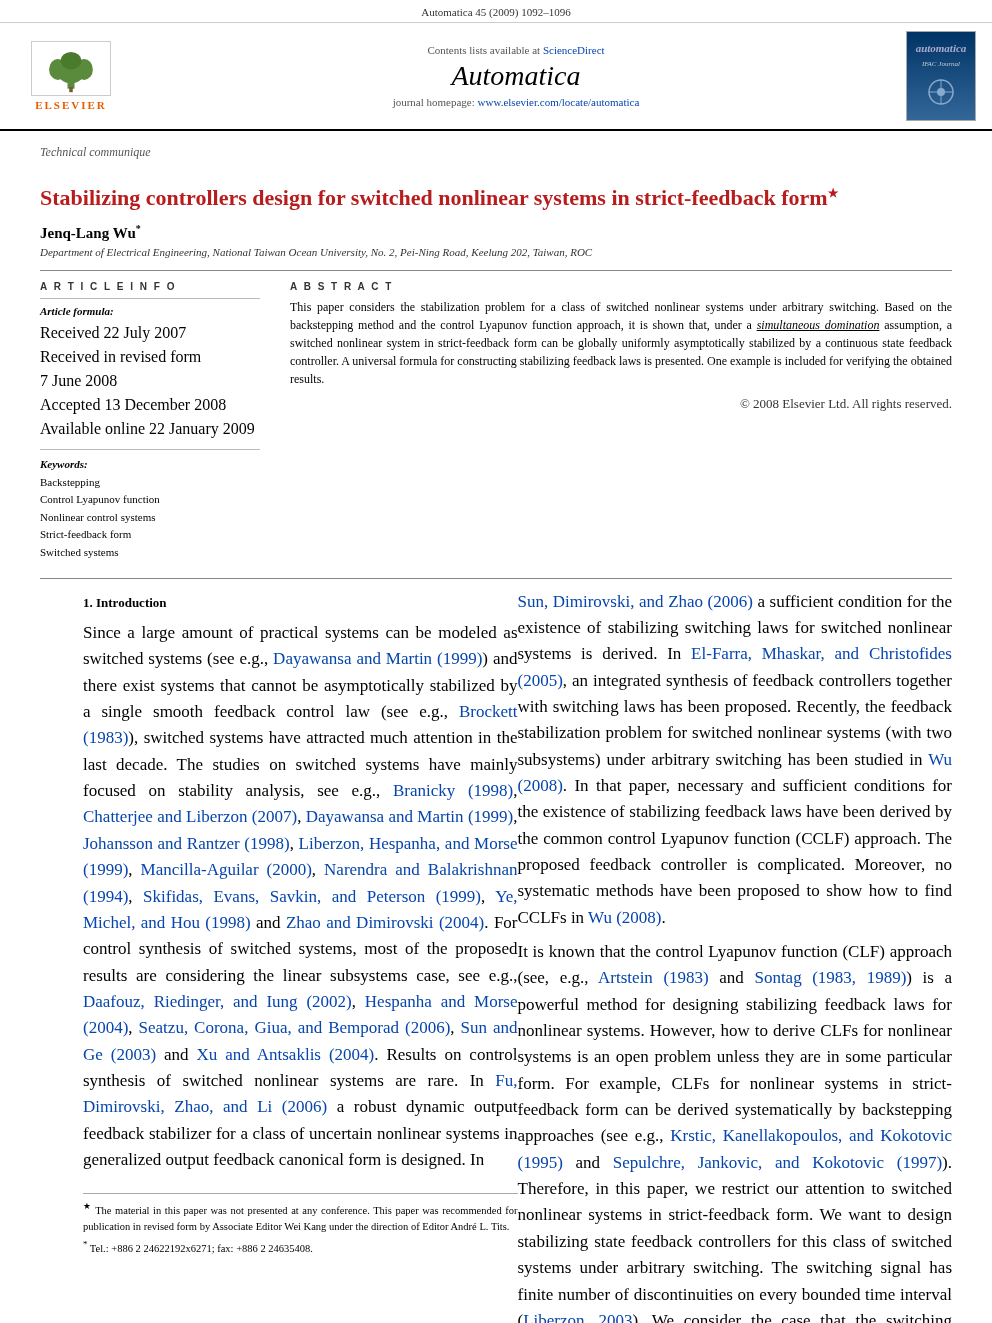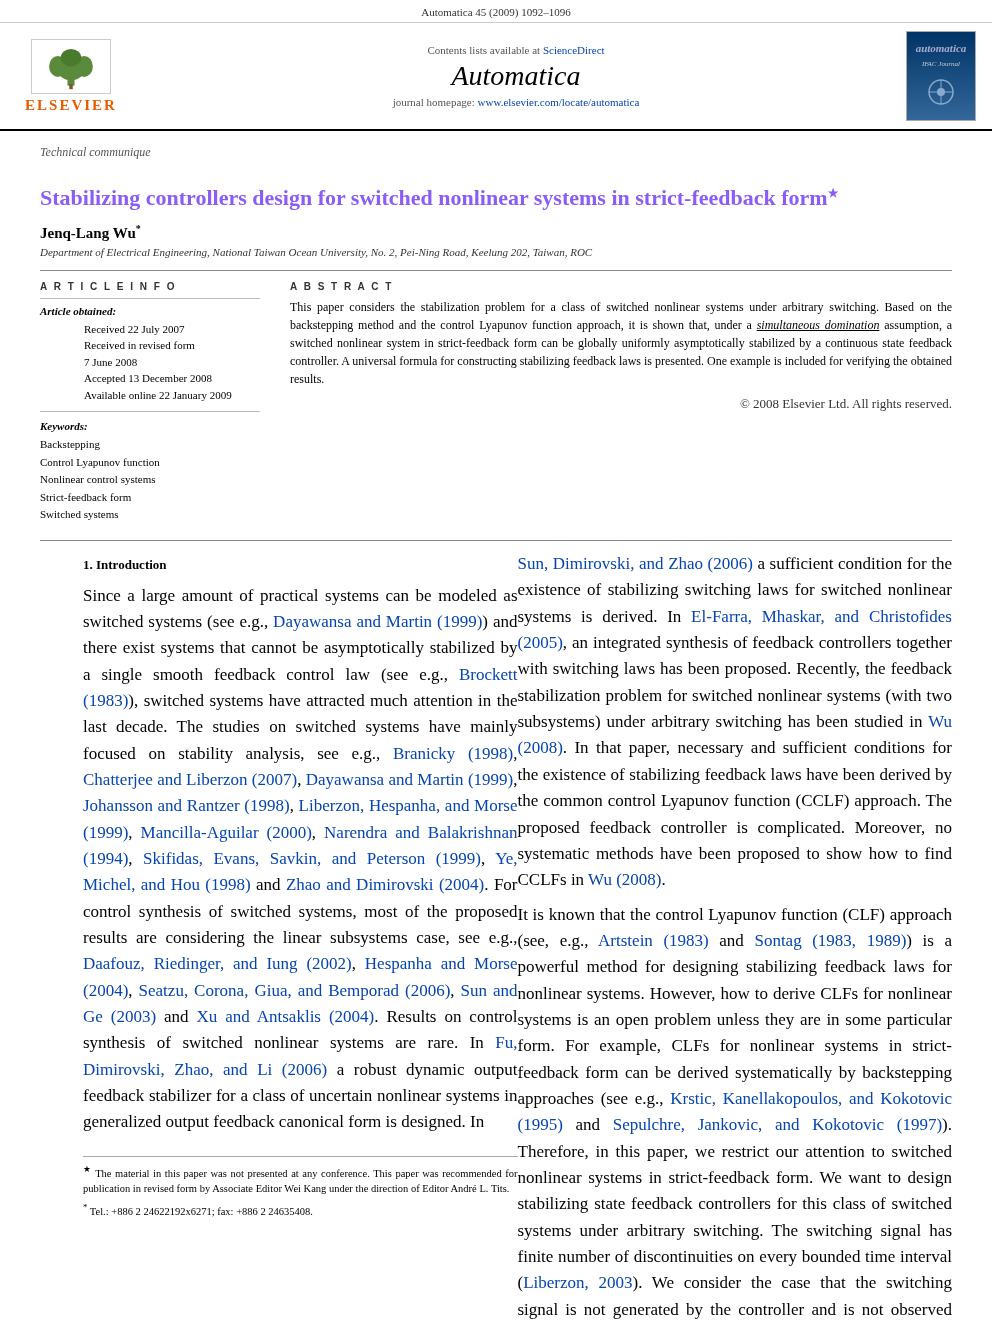--- a/index.html
+++ b/index.html
@@ -42,21 +42,21 @@
       height: 55px;
       background: #fff;
       border: 1px solid #ccc;
       display: flex;
       align-items: center;
       justify-content: center;
       overflow: hidden;
     }
 
     .elsevier-logo .logo-text {
-      font-size: 15px;
+      font-size: 11px;
       color: #e85c00;
       font-weight: bold;
       letter-spacing: 2px;
       margin-top: 3px;
     }
 
     .journal-center {
       flex: 1;
       text-align: center;
     }
@@ -119,21 +119,21 @@
     .article-type {
       font-size: 12px;
       font-style: italic;
       color: #555;
       margin-bottom: 6px;
     }
 
     .article-title {
       font-size: 22px;
       font-weight: bold;
-      color: #8b5cf6;
+      color: #b91c1c;
       line-height: 1.3;
       margin-bottom: 10px;
       margin-top: 24px;
     }
 
     .article-title sup {
       font-size: 12px;
     }
 
     .author-name {
@@ -194,23 +194,22 @@
     }
 
     .history-title {
       font-style: italic;
       font-size: 11px;
       font-weight: bold;
       margin-bottom: 4px;
     }
 
     .history-item {
-      font-size: 11px;
+      font-size: 16px;
       line-height: 1.5;
-      margin-left: 44px;
     }
 
     .keywords-section {
       border-top: 1px solid #bbb;
       padding-top: 8px;
     }
 
     .keywords-title {
       font-style: italic;
       font-size: 11px;
@@ -368,21 +367,21 @@
   <div class="author-affiliation">Department of Electrical Engineering, National Taiwan Ocean University, No. 2, Pei-Ning Road, Keelung 202, Taiwan, ROC</div>
 
   <hr class="divider-line">
 
   <div class="info-columns">
 
     <div class="article-info">
       <div class="info-section-title">A R T I C L E   I N F O</div>
 
       <div class="article-history">
-        <div class="history-title">Article obtained:</div>
+        <div class="history-title">Article formula:</div>
         <div class="history-item">Received 22 July 2007</div>
         <div class="history-item">Received in revised form</div>
         <div class="history-item">7 June 2008</div>
         <div class="history-item">Accepted 13 December 2008</div>
         <div class="history-item">Available online 22 January 2009</div>
       </div>
 
       <div class="keywords-section">
         <div class="keywords-title">Keywords:</div>
         <div class="keyword-item">Backstepping</div>

